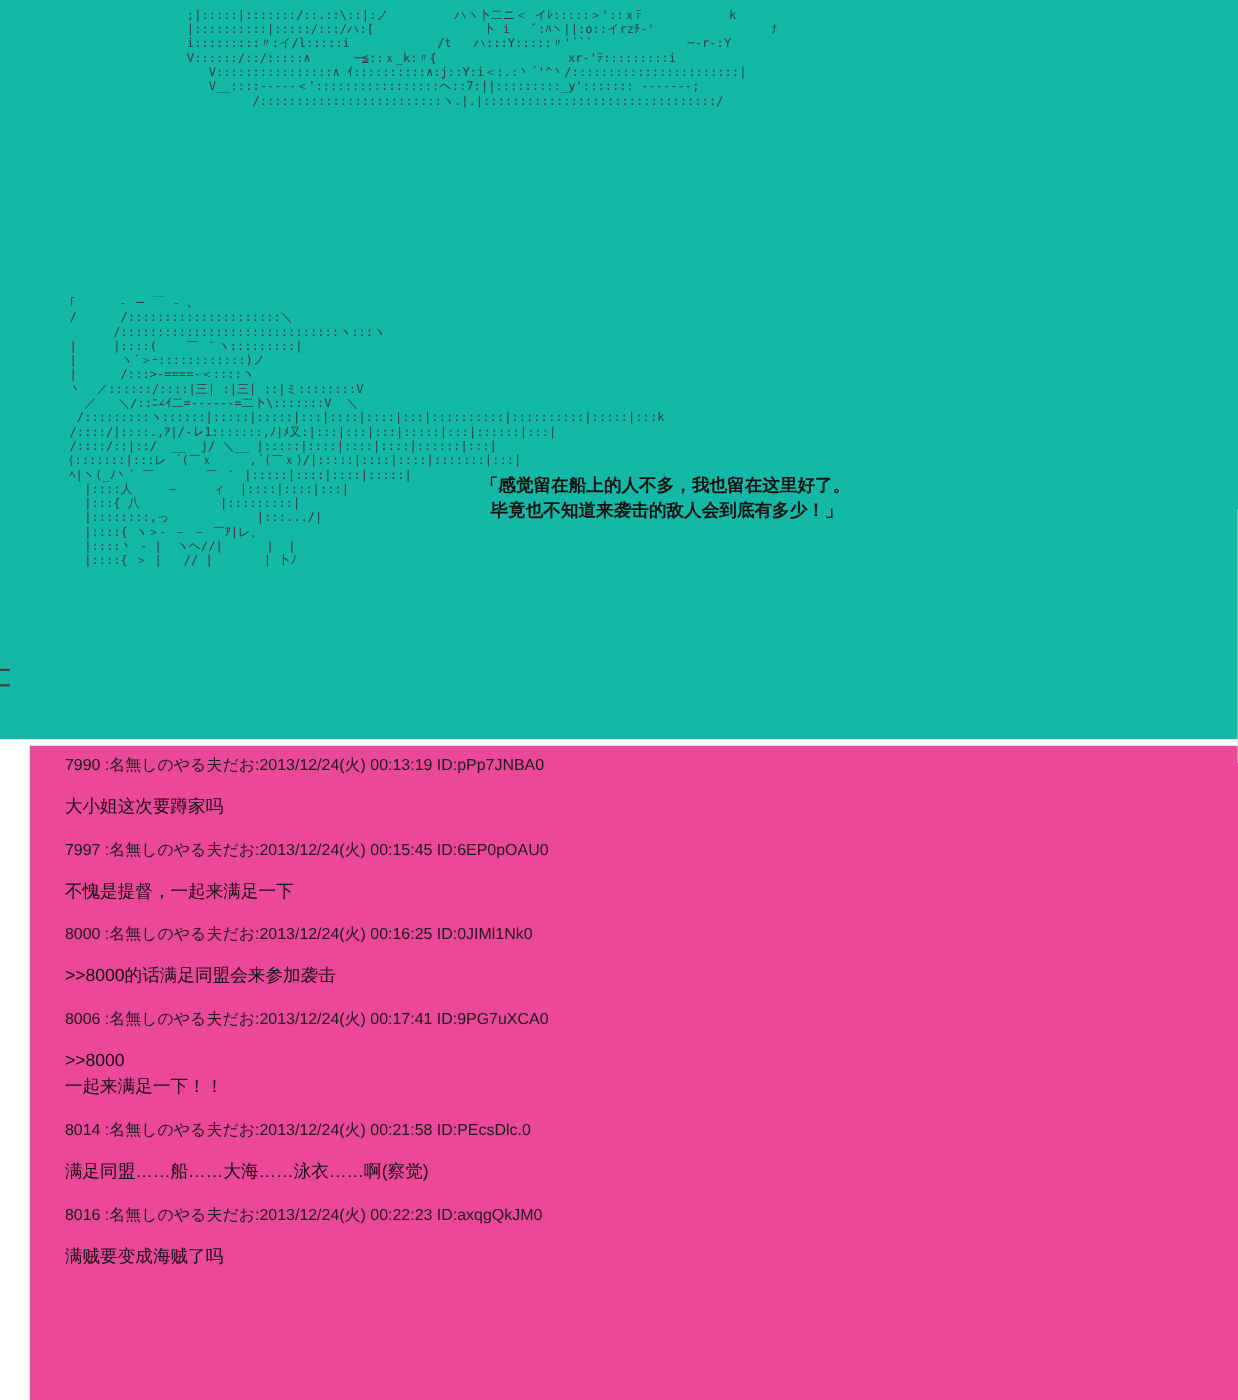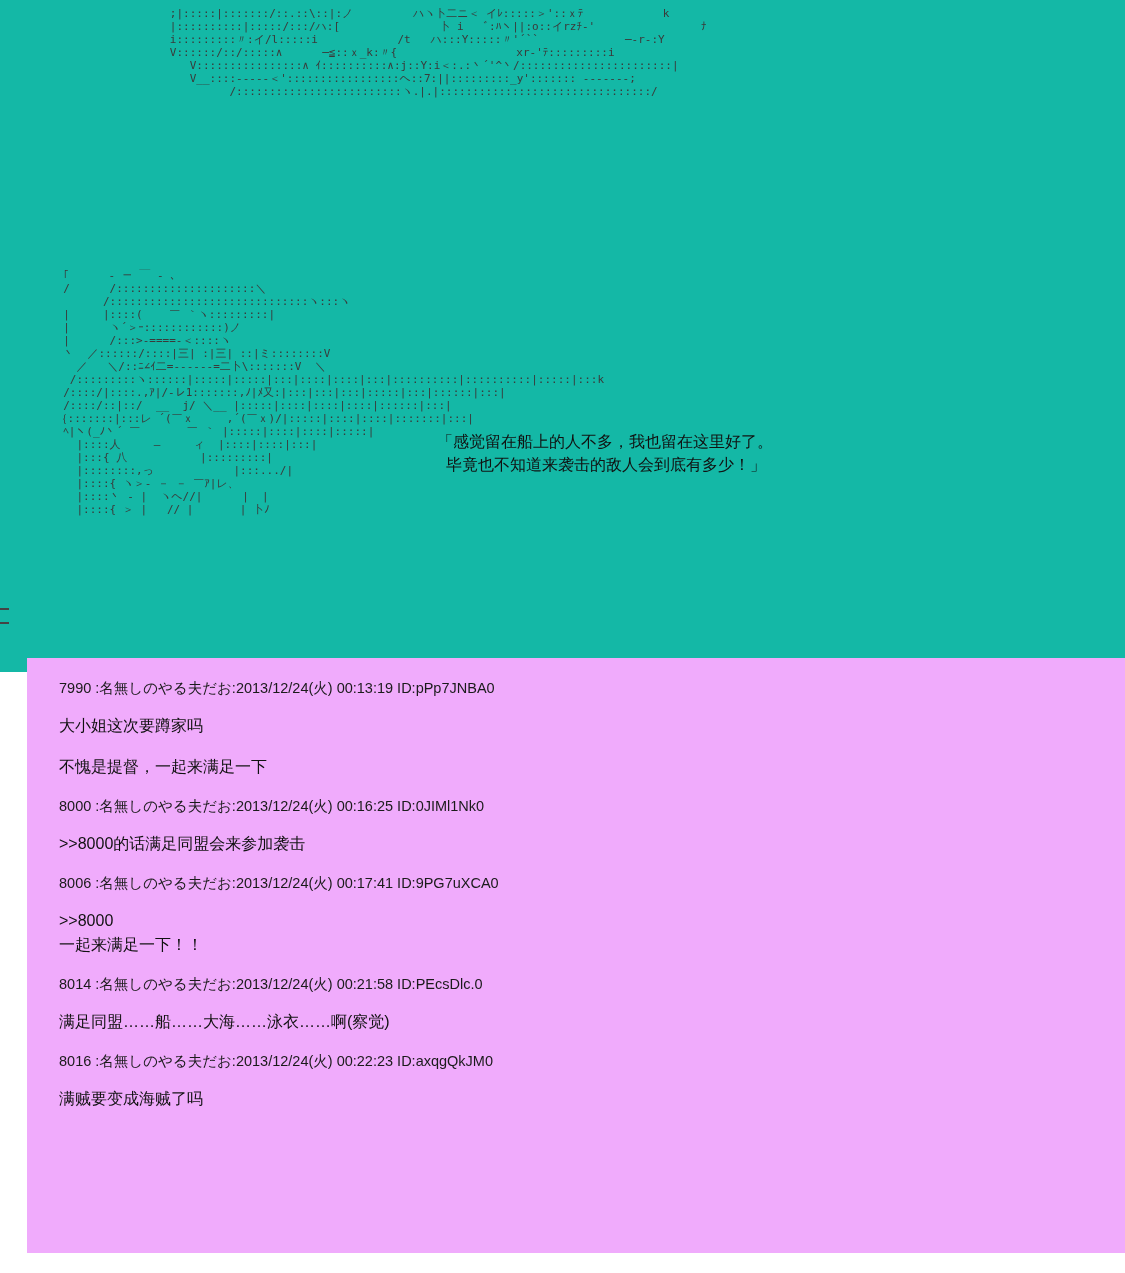--- a/index.html
+++ b/index.html
@@ -54,32 +54,33 @@
   
   .speech {
     position: absolute;
     left: 437px;
     top: 430px;
     font-family: "Liberation Sans", sans-serif;
     font-size: 16px;
     line-height: 23px;
     color: #111111;
     white-space: pre;
+    font-weight: bold;
   }
 
   
   .comments {
     position: absolute;
     left: 27px;
-    top: 658px;
+    top: 678px;
     width: 1098px;
     height: 595px;
-    background: #f0abfc;
+    background: #ec4899;
     box-sizing: border-box;
-    padding: 20px 0 0 32px;
+    padding: 8px 0 0 32px;
   }
   .post {
     margin-bottom: 17px;
   }
   .post-meta {
     font-size: 14.5px;
     line-height: 20px;
     color: #1b1b1b;
     font-family: "Liberation Sans", sans-serif;
     white-space: pre;
@@ -130,20 +131,21 @@
   <div class="edge-mark" id="edge-mark-1"></div>
   <div class="edge-mark" id="edge-mark-2"></div>
 </div>
 
 <div class="comments" id="comments-panel">
     <div class="post">
       <div class="post-meta">7990 :名無しのやる夫だお:2013/12/24(火) 00:13:19 ID:pPp7JNBA0</div>
       <div class="post-body">大小姐这次要蹲家吗</div>
     </div>
     <div class="post">
+      <div class="post-meta">7997 :名無しのやる夫だお:2013/12/24(火) 00:15:45 ID:6EP0pOAU0</div>
       <div class="post-body">不愧是提督，一起来满足一下</div>
     </div>
     <div class="post">
       <div class="post-meta">8000 :名無しのやる夫だお:2013/12/24(火) 00:16:25 ID:0JIMl1Nk0</div>
       <div class="post-body">&gt;&gt;8000的话满足同盟会来参加袭击</div>
     </div>
     <div class="post">
       <div class="post-meta">8006 :名無しのやる夫だお:2013/12/24(火) 00:17:41 ID:9PG7uXCA0</div>
       <div class="post-body">&gt;&gt;8000
 一起来满足一下！！</div>

